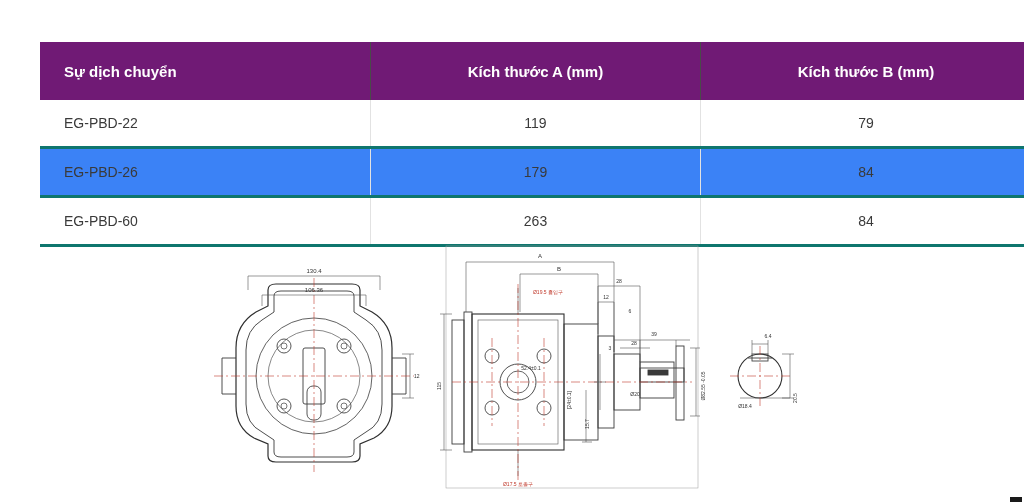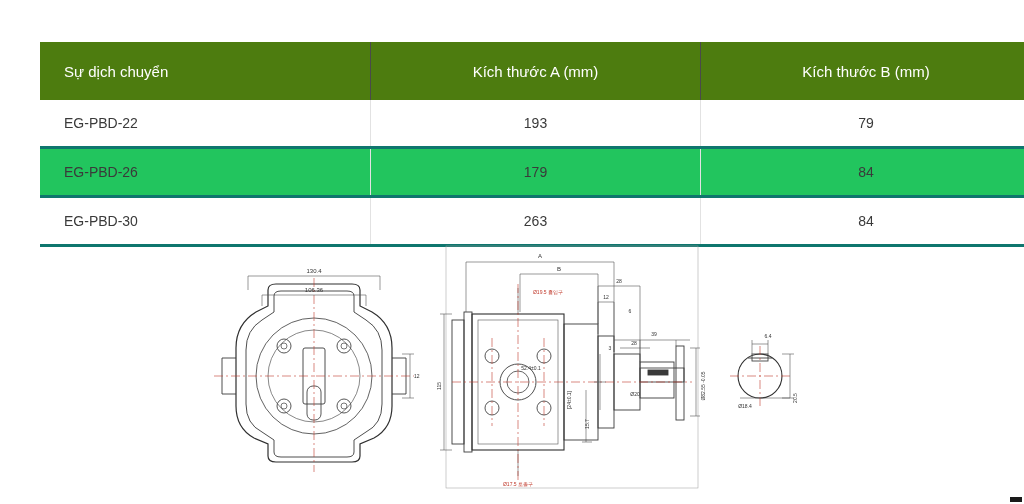--- a/index.html
+++ b/index.html
@@ -23,23 +23,23 @@
   
   .spec-table {
     position: absolute;
     left: 40px;
     top: 42px;
     width: 960px;
     border-collapse: collapse;
     table-layout: fixed;
   }
   .spec-table th {
-    background: #4d7c0f;
+    background: #701a75;
     color: #ffffff;
-    font-weight: 400;
+    font-weight: 700;
     font-size: 15px;
     height: 56px;
     border-right: 1px solid #4a4a4a;
   }
   .spec-table th:last-child { border-right: none; }
   .spec-table th.col-name {
     text-align: left;
     padding-left: 24px;
   }
   .spec-table th.col-a, .spec-table th.col-b { text-align: center; }
@@ -50,21 +50,21 @@
     border-bottom: 3px solid #0f766e;
     border-right: 1px solid #e2e2e2;
     color: #3a3a3a;
   }
   .spec-table td:last-child { border-right: none; }
   .spec-table td.c-name {
     text-align: left;
     padding-left: 24px;
   }
   .spec-table td.c-val { text-align: center; }
-  .spec-table tr.alt td { background: #22c55e; }
+  .spec-table tr.alt td { background: #3b82f6; }
 
   
   .drawing {
     position: absolute;
     left: 0;
     top: 228px;
     width: 1024px;
     height: 276px;
   }
   .drawing svg { display: block; }
@@ -94,30 +94,30 @@
     <thead>
       <tr>
         <th class="col-name" style="width:305px">Sự dịch chuyển</th>
         <th class="col-a" style="width:327px">Kích thước A (mm)</th>
         <th class="col-b" style="width:328px">Kích thước B (mm)</th>
       </tr>
     </thead>
     <tbody>
       <tr>
         <td class="c-name">EG-PBD-22</td>
-        <td class="c-val">193</td>
+        <td class="c-val">119</td>
         <td class="c-val">79</td>
       </tr>
       <tr class="alt">
         <td class="c-name">EG-PBD-26</td>
         <td class="c-val">179</td>
         <td class="c-val">84</td>
       </tr>
       <tr>
-        <td class="c-name">EG-PBD-30</td>
+        <td class="c-name">EG-PBD-60</td>
         <td class="c-val">263</td>
         <td class="c-val">84</td>
       </tr>
     </tbody>
   </table>
 
   <div class="drawing">
     <svg width="1024" height="276" viewBox="0 0 1024 276">
 
       <g stroke="#3a3a3a" fill="none" stroke-width="0.9">

